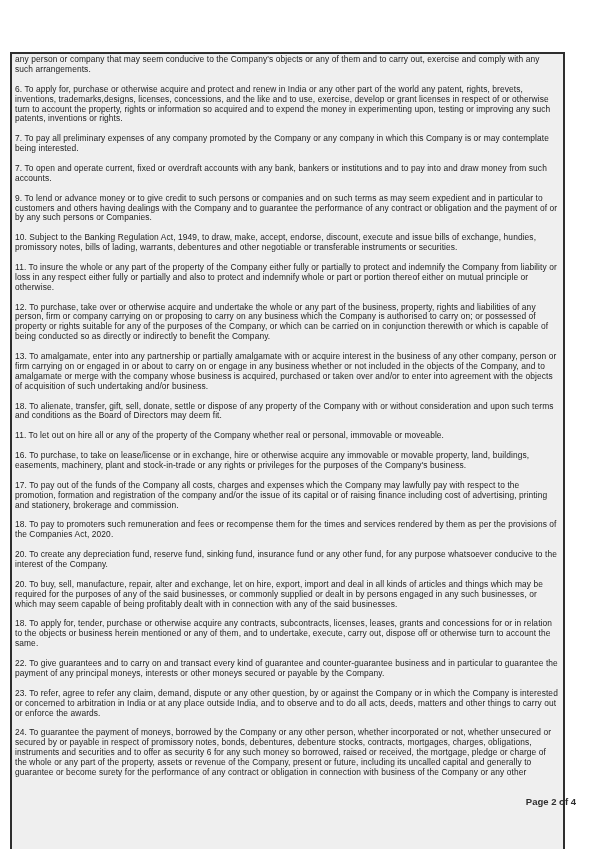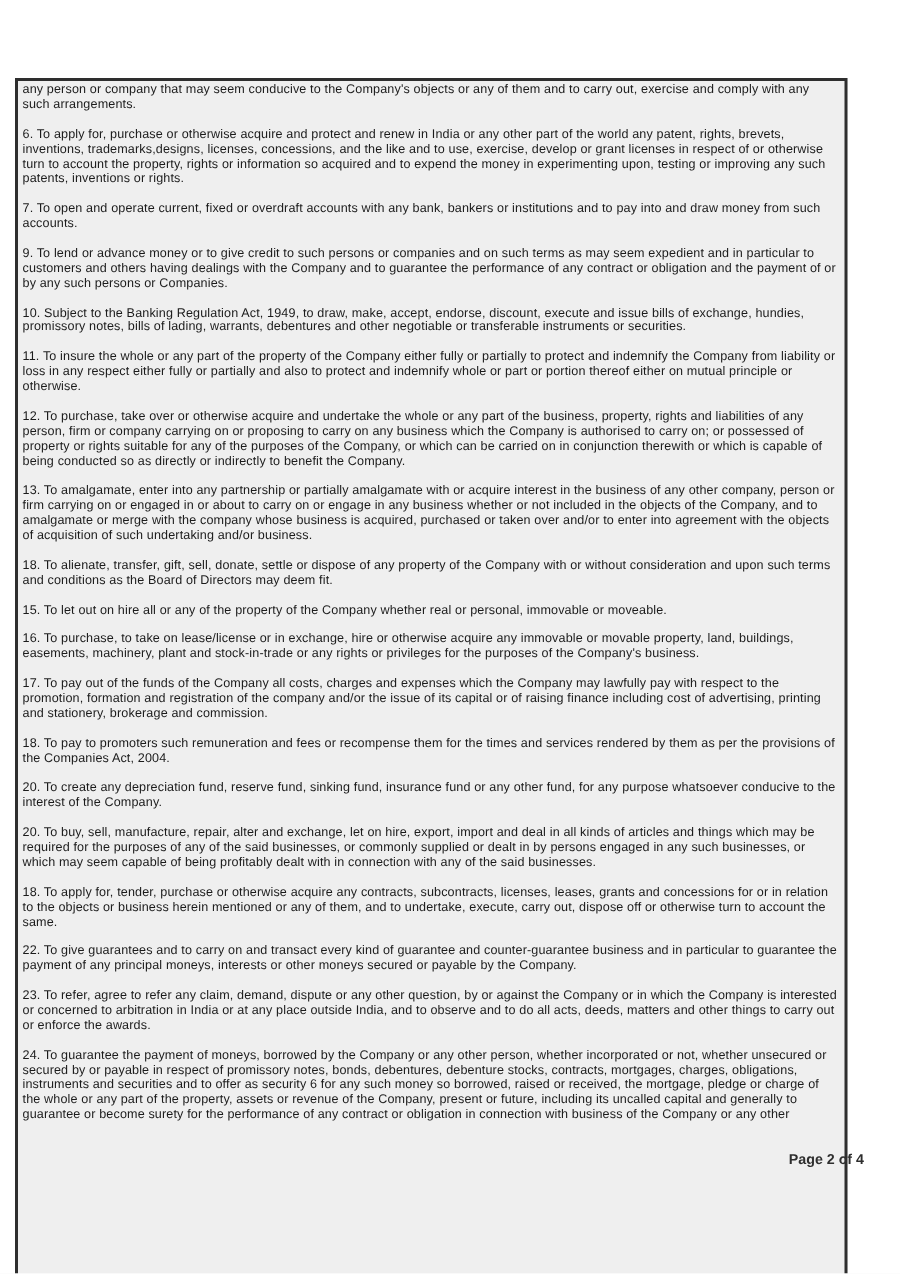--- a/index.html
+++ b/index.html
@@ -33,46 +33,47 @@
   .doc-box p{
     font-size:8.4px;
     line-height:9.9px;
     letter-spacing:0.1px;
     color:var(--text);
     margin:0 0 9.9px 0;
     text-align:left;
   }
   .page-footer{
     position:absolute;
-    top:768px;
+    top:796px;
     right:24px;
     font-size:9.5px;
     font-weight:600;
     color:var(--footer-text);
   }
 </style>
 </head>
 <body>
 
 <div class="page">
   <div class="doc-box">
 
   <p>any person or company that may seem conducive to the Company's objects or any of them and to carry out, exercise and comply with any such arrangements.</p>
       <p>6. To apply for, purchase or otherwise acquire and protect and renew in India or any other part of the world any patent, rights, brevets, inventions, trademarks,designs, licenses, concessions, and the like and to use, exercise, develop or grant licenses in respect of or otherwise turn to account the property, rights or information so acquired and to expend the money in experimenting upon, testing or improving any such patents, inventions or rights.</p>
+      <p>7. To pay all preliminary expenses of any company promoted by the Company or any company in which this Company is or may contemplate being interested.</p>
       <p>7. To open and operate current, fixed or overdraft accounts with any bank, bankers or institutions and to pay into and draw money from such accounts.</p>
       <p>9. To lend or advance money or to give credit to such persons or companies and on such terms as may seem expedient and in particular to customers and others having dealings with the Company and to guarantee the performance of any contract or obligation and the payment of or by any such persons or Companies.</p>
       <p>10. Subject to the Banking Regulation Act, 1949, to draw, make, accept, endorse, discount, execute and issue bills of exchange, hundies, promissory notes, bills of lading, warrants, debentures and other negotiable or transferable instruments or securities.</p>
       <p>11. To insure the whole or any part of the property of the Company either fully or partially to protect and indemnify the Company from liability or loss in any respect either fully or partially and also to protect and indemnify whole or part or portion thereof either on mutual principle or otherwise.</p>
       <p>12. To purchase, take over or otherwise acquire and undertake the whole or any part of the business, property, rights and liabilities of any person, firm or company carrying on or proposing to carry on any business which the Company is authorised to carry on; or possessed of property or rights suitable for any of the purposes of the Company, or which can be carried on in conjunction therewith or which is capable of being conducted so as directly or indirectly to benefit the Company.</p>
       <p>13. To amalgamate, enter into any partnership or partially amalgamate with or acquire interest in the business of any other company, person or firm carrying on or engaged in or about to carry on or engage in any business whether or not included in the objects of the Company, and to amalgamate or merge with the company whose business is acquired, purchased or taken over and/or to enter into agreement with the objects of acquisition of such undertaking and/or business.</p>
       <p>18. To alienate, transfer, gift, sell, donate, settle or dispose of any property of the Company with or without consideration and upon such terms and conditions as the Board of Directors may deem fit.</p>
-      <p>15. To let out on hire all or any of the property of the Company whether real or personal, immovable or moveable.</p>
+      <p>11. To let out on hire all or any of the property of the Company whether real or personal, immovable or moveable.</p>
       <p>16. To purchase, to take on lease/license or in exchange, hire or otherwise acquire any immovable or movable property, land, buildings, easements, machinery, plant and stock-in-trade or any rights or privileges for the purposes of the Company's business.</p>
       <p>17. To pay out of the funds of the Company all costs, charges and expenses which the Company may lawfully pay with respect to the promotion, formation and registration of the company and/or the issue of its capital or of raising finance including cost of advertising, printing and stationery, brokerage and commission.</p>
-      <p>18. To pay to promoters such remuneration and fees or recompense them for the times and services rendered by them as per the provisions of the Companies Act, 2004.</p>
+      <p>18. To pay to promoters such remuneration and fees or recompense them for the times and services rendered by them as per the provisions of the Companies Act, 2020.</p>
       <p>20. To create any depreciation fund, reserve fund, sinking fund, insurance fund or any other fund, for any purpose whatsoever conducive to the interest of the Company.</p>
       <p>20. To buy, sell, manufacture, repair, alter and exchange, let on hire, export, import and deal in all kinds of articles and things which may be required for the purposes of any of the said businesses, or commonly supplied or dealt in by persons engaged in any such businesses, or which may seem capable of being profitably dealt with in connection with any of the said businesses.</p>
       <p>18. To apply for, tender, purchase or otherwise acquire any contracts, subcontracts, licenses, leases, grants and concessions for or in relation to the objects or business herein mentioned or any of them, and to undertake, execute, carry out, dispose off or otherwise turn to account the same.</p>
       <p>22. To give guarantees and to carry on and transact every kind of guarantee and counter-guarantee business and in particular to guarantee the payment of any principal moneys, interests or other moneys secured or payable by the Company.</p>
       <p>23. To refer, agree to refer any claim, demand, dispute or any other question, by or against the Company or in which the Company is interested or concerned to arbitration in India or at any place outside India, and to observe and to do all acts, deeds, matters and other things to carry out or enforce the awards.</p>
       <p>24. To guarantee the payment of moneys, borrowed by the Company or any other person, whether incorporated or not, whether unsecured or secured by or payable in respect of promissory notes, bonds, debentures, debenture stocks, contracts, mortgages, charges, obligations, instruments and securities and to offer as security 6 for any such money so borrowed, raised or received, the mortgage, pledge or charge of the whole or any part of the property, assets or revenue of the Company, present or future, including its uncalled capital and generally to guarantee or become surety for the performance of any contract or obligation in connection with business of the Company or any other</p>
     </div>
   <div class="page-footer">Page 2 of 4</div>
 </div>
 

